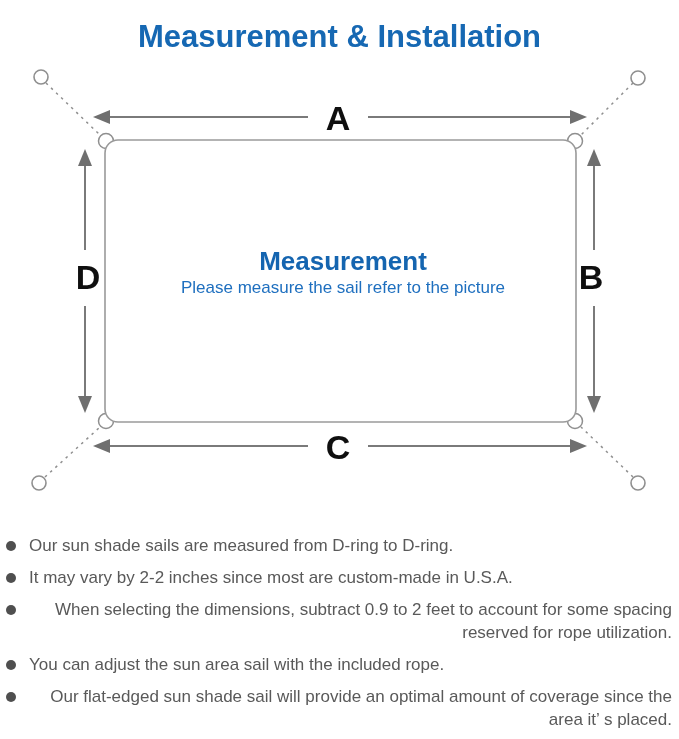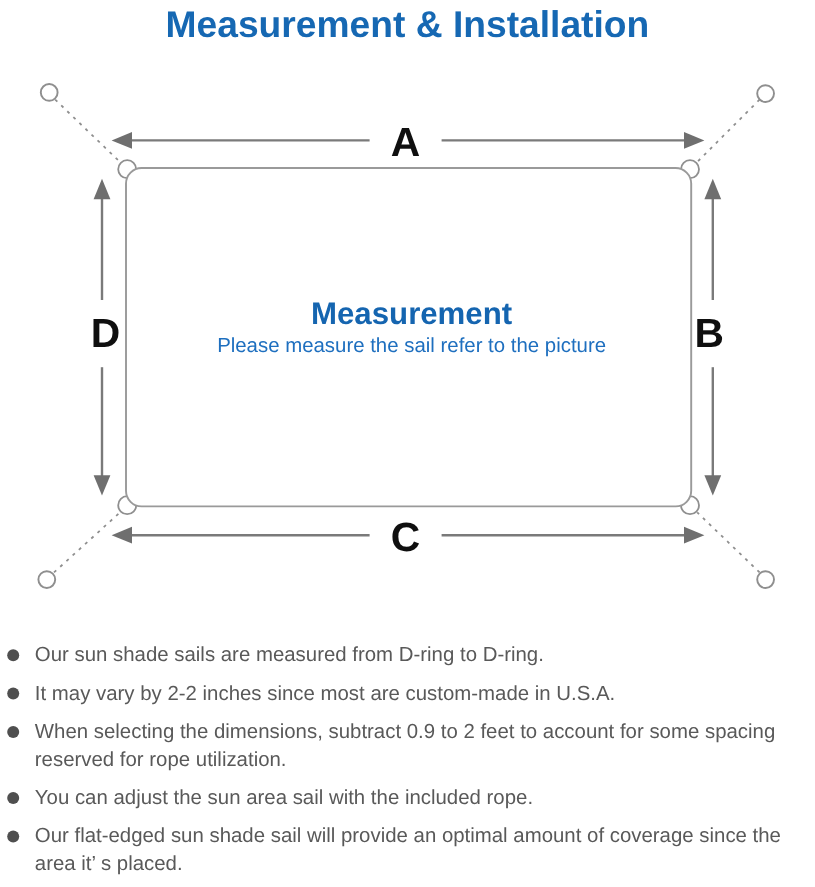--- a/index.html
+++ b/index.html
@@ -19,21 +19,21 @@
     position: absolute;
     top: 0;
     left: 0;
     width: 679px;
     text-align: center;
     font-size: 31px;
     font-weight: bold;
     color: #1668b3;
     letter-spacing: 0px;
     margin: 0;
-    padding-top: 3px;
+    padding-top: 19px;
   }
   svg.diagram {
     position: absolute;
     top: 0;
     left: 0;
   }
   .dim-letter {
     font-family: "Liberation Sans", sans-serif;
     font-size: 34px;
     font-weight: bold;
@@ -51,20 +51,21 @@
     fill: #1e6fbf;
   }
   .notes {
     position: absolute;
     top: 534px;
     left: 6px;
     width: 666px;
     list-style: none;
     margin: 0;
     padding: 0;
+    text-align: right;
   }
   .note-item {
     display: flex;
     align-items: flex-start;
     margin-bottom: 9px;
     color: #595959;
     font-size: 17px;
     line-height: 23px;
   }
   .note-item .dot {

